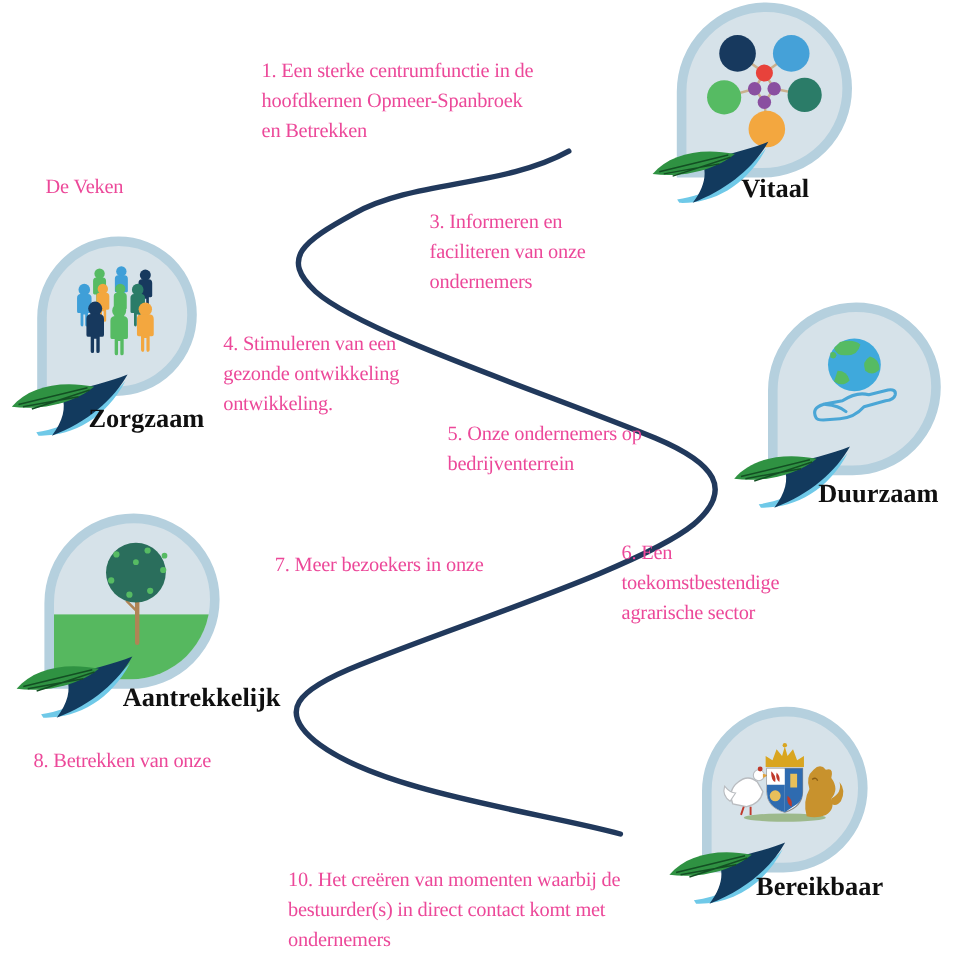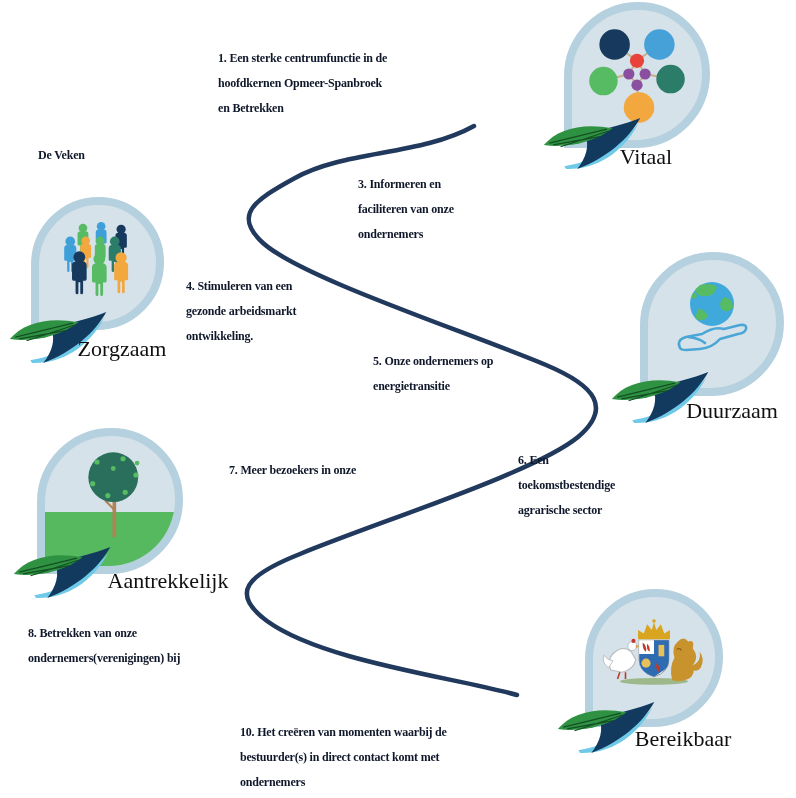--- a/index.html
+++ b/index.html
@@ -6,23 +6,23 @@
   .canvas{position:relative;width:796px;height:798px;background:#ffffff;overflow:hidden;
           font-family:"Liberation Serif","DejaVu Serif",serif;}
   .curve-layer{position:absolute;left:0;top:0;z-index:1;}
   .badge{position:absolute;z-index:2;box-sizing:border-box;background:#d6e2e9;
          border:8px solid #b5d0de;border-radius:52% 50% 52% 0;}
   .badge-clip{position:absolute;inset:0;border-radius:52% 50% 52% 0;overflow:hidden;}
   .badge-icon{position:absolute;inset:4px;width:calc(100% - 8px);height:calc(100% - 8px);}
   .ground{position:absolute;left:-2px;right:-2px;bottom:-2px;height:43%;background:#56b85f;}
   .tree-svg{position:absolute;inset:0;width:100%;height:100%;}
   .swoosh{position:absolute;z-index:3;width:102px;height:56px;}
-  .goal{position:absolute;z-index:4;font-weight:bold;color:#0f172a;font-size:12px;
+  .goal{position:absolute;z-index:4;font-weight:normal;color:#ec4899;font-size:17px;
         line-height:25px;letter-spacing:-0.2px;white-space:nowrap;}
-  .theme-label{position:absolute;z-index:4;font-weight:normal;color:#101010;font-size:22px;
+  .theme-label{position:absolute;z-index:4;font-weight:bold;color:#101010;font-size:22px;
                text-align:center;white-space:nowrap;}
 </style>
 </head>
 <body>
 
 <div class="canvas">
 
   <svg width="0" height="0" style="position:absolute" aria-hidden="true">
     <defs>
       <g id="swoosh-shape">
@@ -186,38 +186,37 @@
   <div class="goal" style="left:38px;top:143px">
     <div>De Veken</div>
   </div>
   <div class="goal" style="left:358px;top:172px">
     <div>3. Informeren en</div>
     <div>faciliteren van onze</div>
     <div>ondernemers</div>
   </div>
   <div class="goal" style="left:186px;top:274px">
     <div>4. Stimuleren van een</div>
-    <div>gezonde arbeidsmarkt</div>
+    <div>gezonde ontwikkeling</div>
     <div>ontwikkeling.</div>
   </div>
   <div class="goal" style="left:373px;top:349px">
     <div>5. Onze ondernemers op</div>
-    <div>energietransitie</div>
+    <div>bedrijventerrein</div>
   </div>
   <div class="goal" style="left:518px;top:448px">
     <div>6. Een</div>
     <div>toekomstbestendige</div>
     <div>agrarische sector</div>
   </div>
   <div class="goal" style="left:229px;top:458px">
     <div>7. Meer bezoekers in onze</div>
   </div>
   <div class="goal" style="left:28px;top:621px">
     <div>8. Betrekken van onze</div>
-    <div>ondernemers(verenigingen) bij</div>
   </div>
   <div class="goal" style="left:240px;top:720px">
     <div>10. Het creëren van momenten waarbij de</div>
     <div>bestuurder(s) in direct contact komt met</div>
     <div>ondernemers</div>
   </div>
 
 </div>
 
 </body></html>

